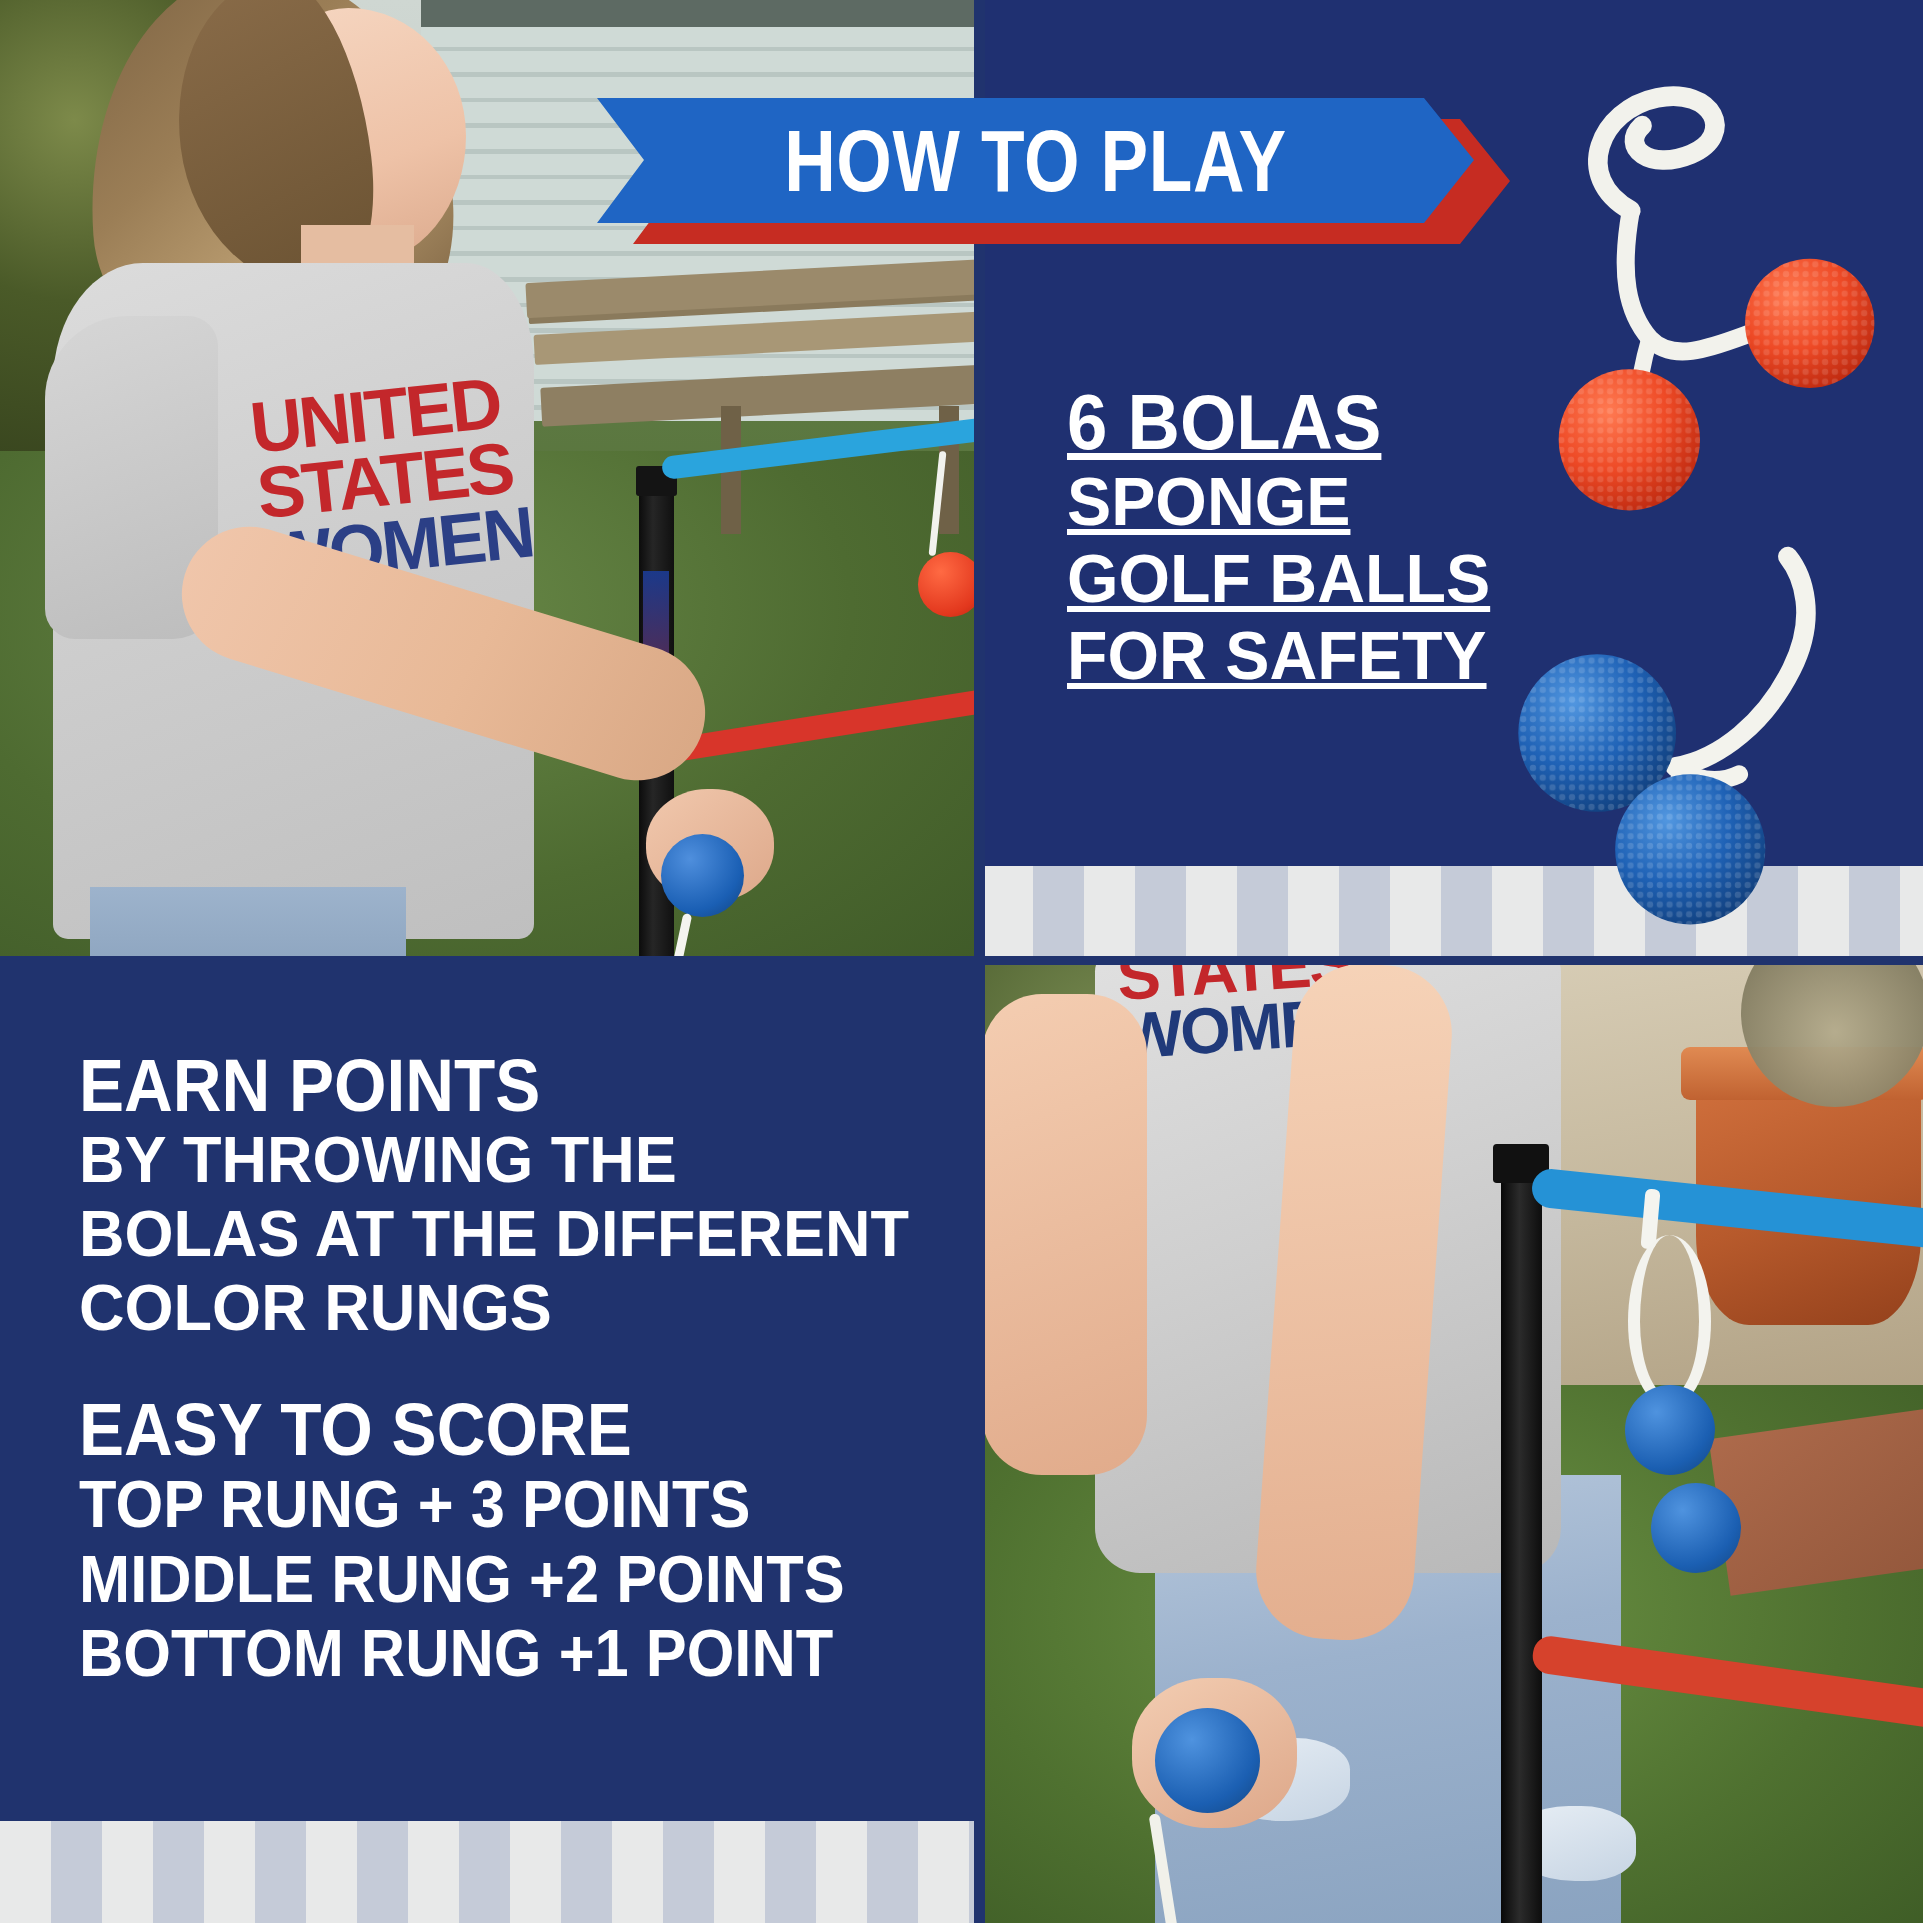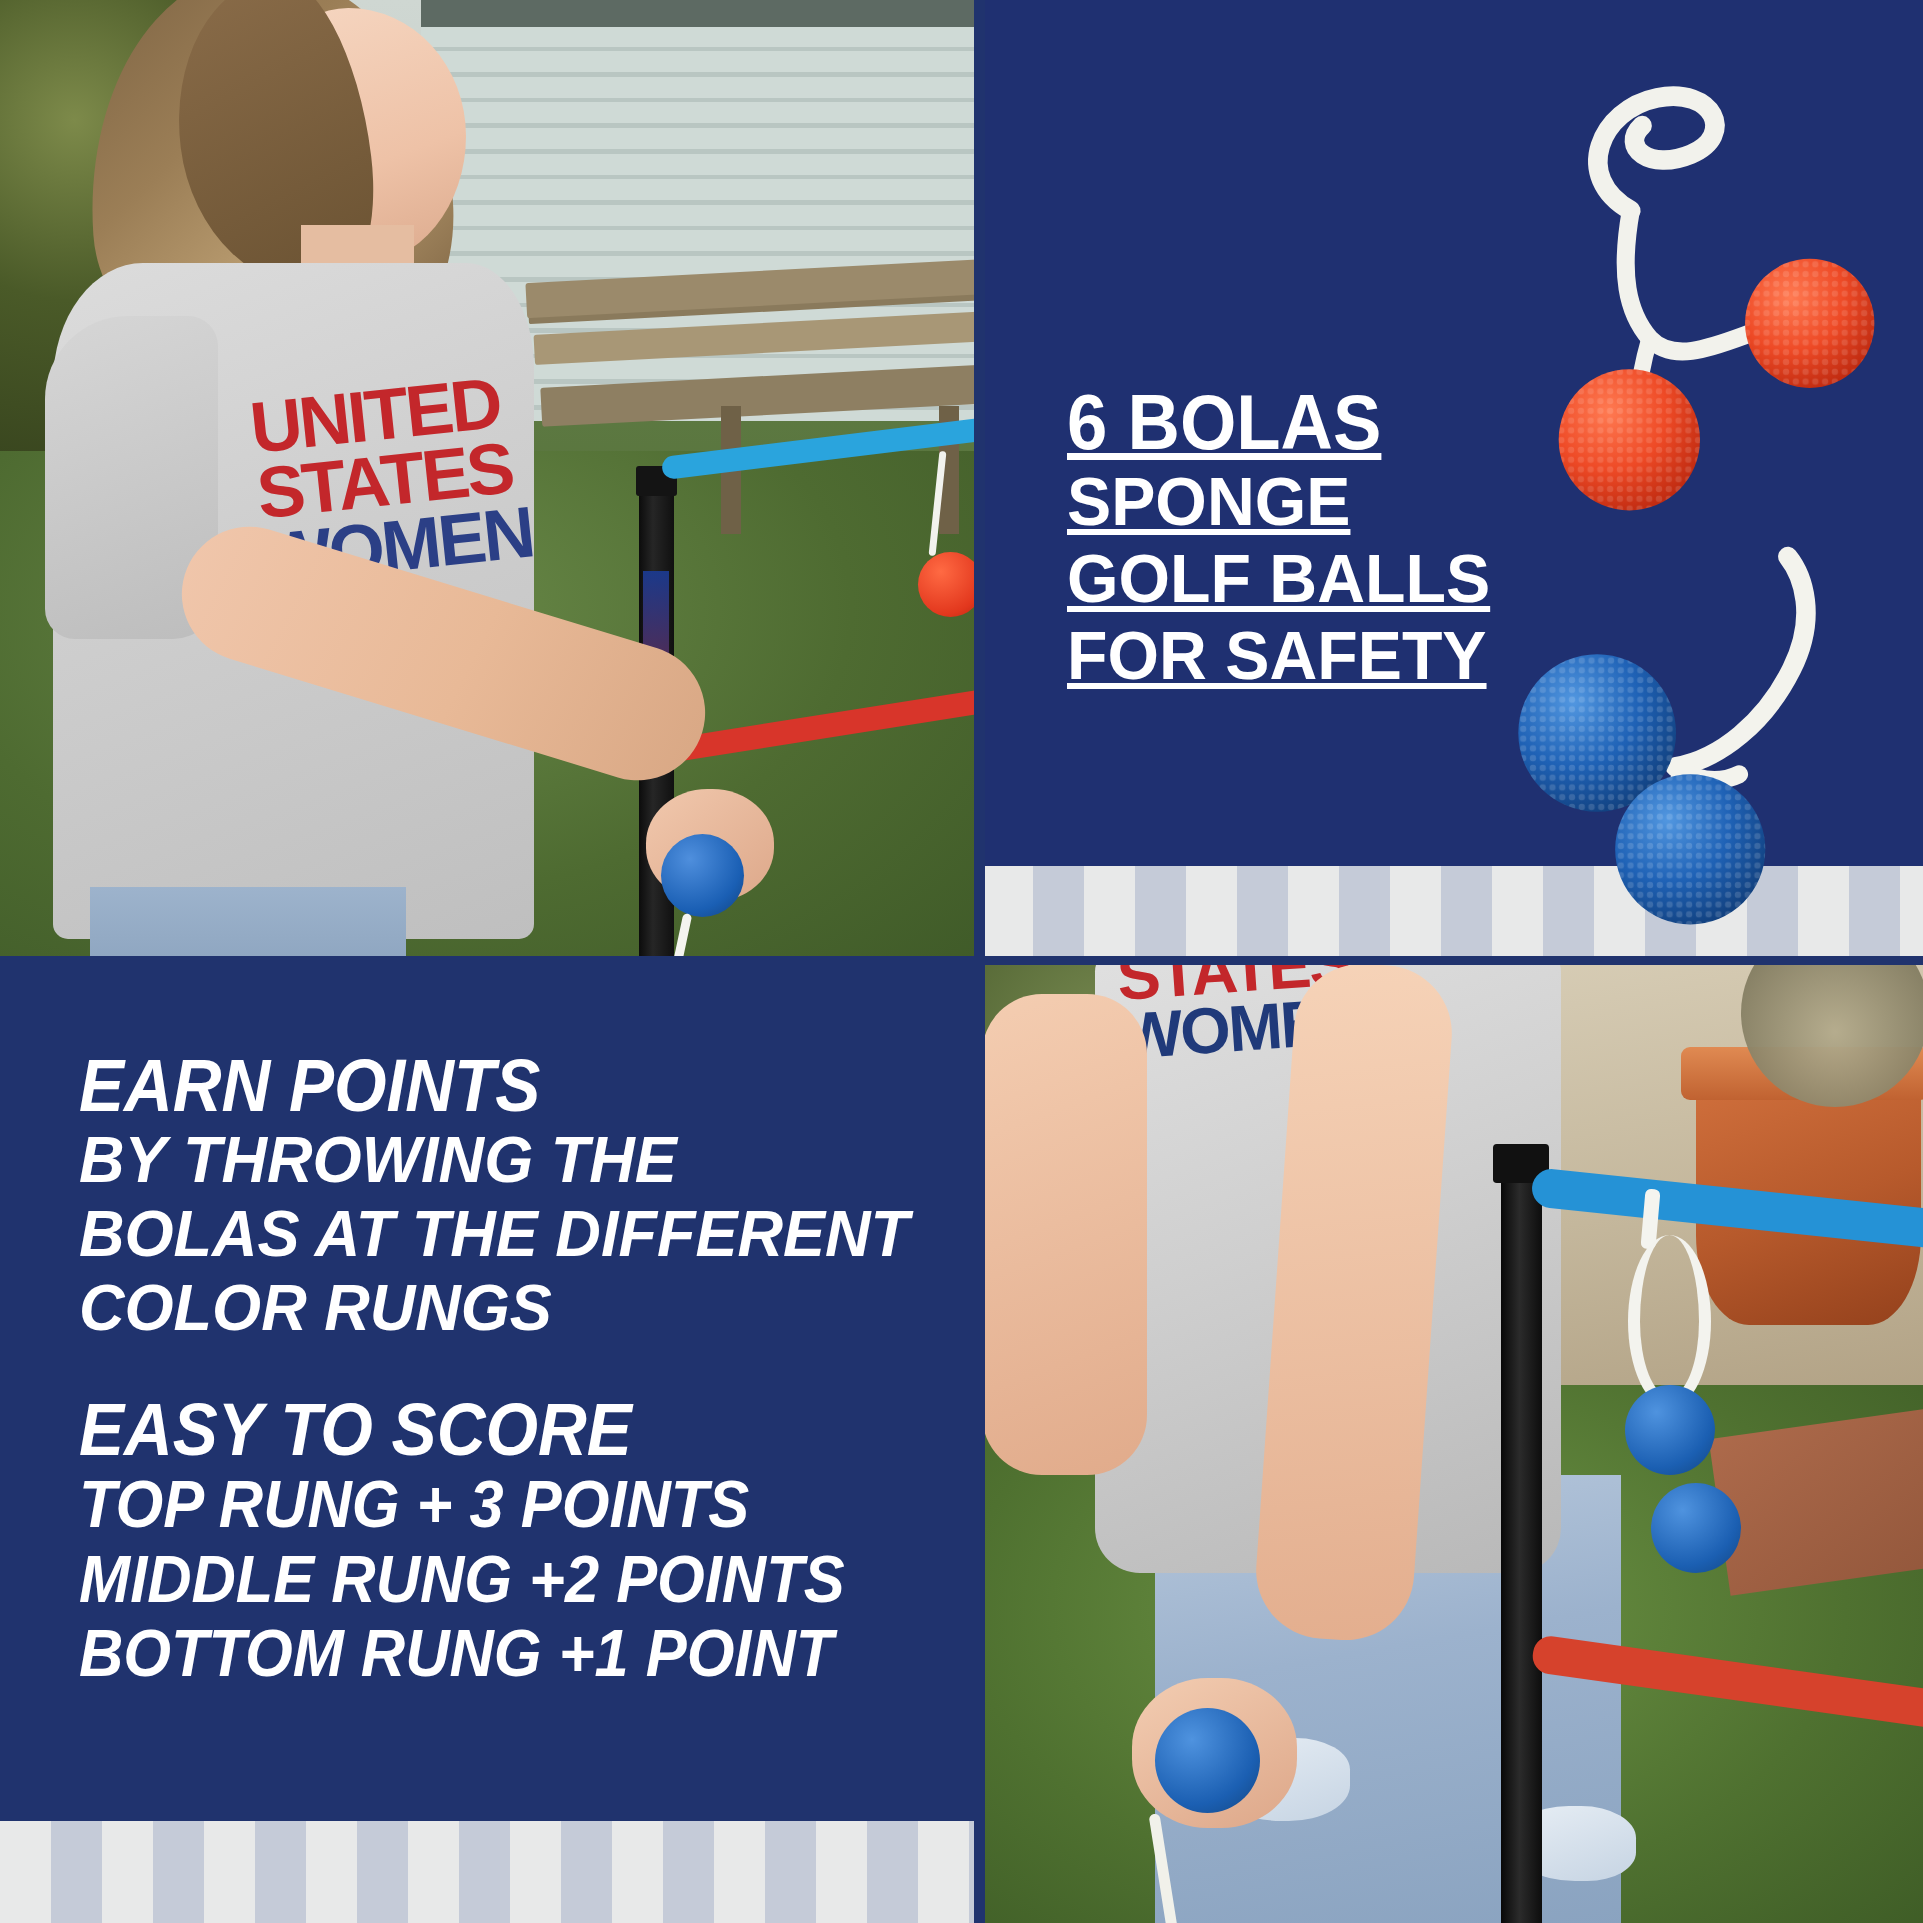--- a/index.html
+++ b/index.html
@@ -188,21 +188,21 @@
   .bola-blue{left:1450px;top:519px;width:473px;height:428px;z-index:30;}
   .bola svg{display:block;}
 
   
   .txt-tr{left:1067px;top:383px;width:571px;z-index:25;color:#fff;text-decoration:underline;}
   .h-heavy{font-weight:bold;font-size:78px;line-height:1.02;letter-spacing:0px;
     transform:scaleX(0.93);transform-origin:left center;white-space:nowrap;}
   .b-line{font-weight:bold;font-size:69px;line-height:1.12;letter-spacing:0px;
     transform:scaleX(0.96);transform-origin:left center;white-space:nowrap;}
 
-  .txt-bl{left:79px;top:1048px;width:864px;z-index:25;color:#fff;font-style:italic;}
+  .txt-bl{left:79px;top:1048px;width:864px;z-index:25;color:#fff;}
   .h2-heavy{font-weight:bold;font-size:75px;line-height:1.0;
     transform:scaleX(0.90);transform-origin:left center;white-space:nowrap;}
   .b2-line{font-weight:bold;font-size:65px;line-height:1.14;
     transform:scaleX(0.97);transform-origin:left center;white-space:nowrap;}
   .gap{height:47px;}
   .b3-line{font-weight:bold;font-size:66px;line-height:1.13;
     transform:scaleX(0.93);transform-origin:left center;white-space:nowrap;}
 </style>
 </head>
 <body>
@@ -361,15 +361,20 @@
       <div class="abs br-loop"></div>
       <div class="abs br-ball-h1"></div>
       <div class="abs br-ball-h2"></div>
     </div>
   </div>
 
   <div class="abs seam-v"></div>
   <div class="abs seam-h"></div>
   <div class="abs seam-h2"></div>
 
+  <div class="abs banner">
+    <div class="banner-red"></div>
+    <div class="banner-blue"></div>
+    <div class="banner-text">HOW TO PLAY</div>
+  </div>
 
 </div>
 
 
 </body></html>

